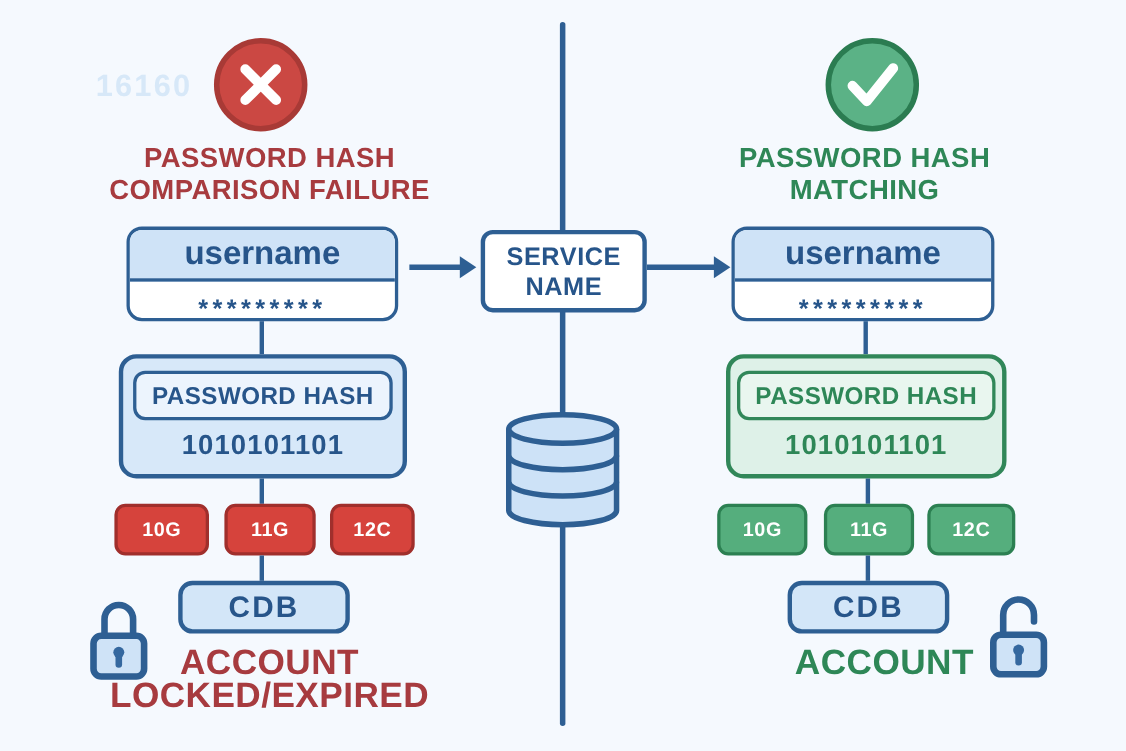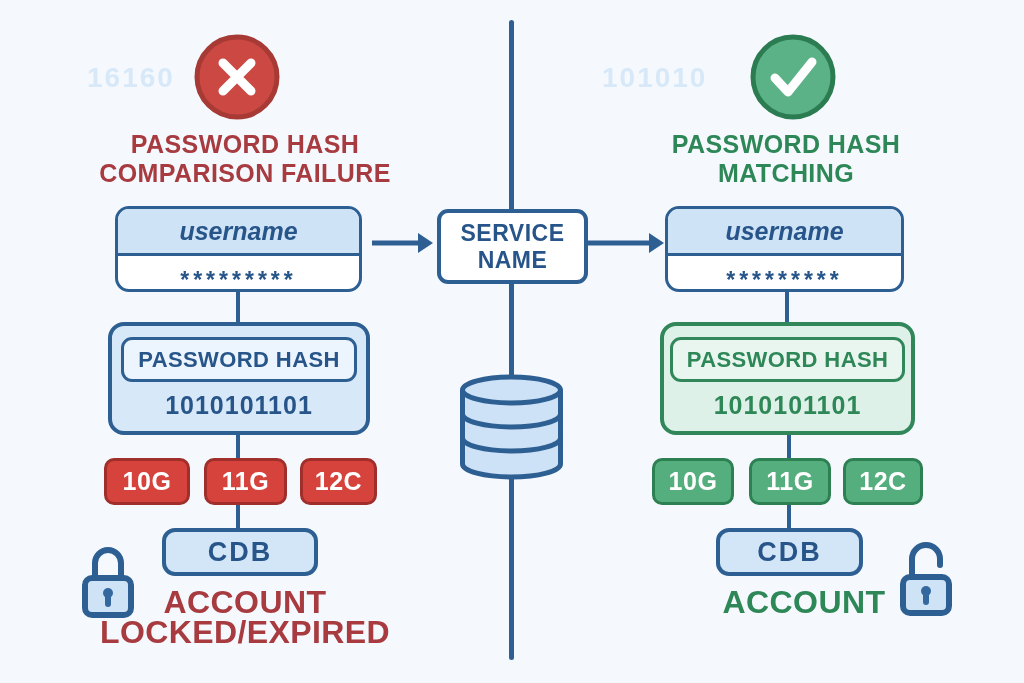--- a/index.html
+++ b/index.html
@@ -15,40 +15,40 @@
 
   .title { position:absolute; text-align:center; font-size:25px; line-height:29px; letter-spacing:.4px; }
   .red-text   { color:#a73b3f; }
   .green-text { color:#2e8757; }
   .blue-text  { color:#27558a; }
 
   .cred-box { position:absolute; box-sizing:border-box; background:#ffffff;
     border:3px solid #2e5f93; border-radius:14px; overflow:hidden; }
   .cred-top { height:44px; background:#cfe3f7; border-bottom:3px solid #2e5f93;
     display:flex; align-items:center; justify-content:center;
-    color:#27558a; font-size:25px;font-style:italic; }
+    color:#27558a; font-size:30px; }
   .cred-bottom { height:36px; display:flex; align-items:center; justify-content:center;
     color:#27558a; font-size:23px; letter-spacing:4px; }
   .cred-bottom span { transform:translateY(6px); }
 
   .hash-box { position:absolute; box-sizing:border-box; border-radius:16px;
     display:flex; flex-direction:column; align-items:center; justify-content:center; }
   .hash-box.blue  { background:#d7e8f9; border:4px solid #2e5f93; }
   .hash-box.green { background:#def1e8; border:4px solid #318759; }
   .hash-label { box-sizing:border-box; border-radius:11px; padding:7px 14px 6px;
     font-size:22px; letter-spacing:.4px; }
   .hash-label.blue  { border:3px solid #2e5f93; background:#ecf4fd; color:#27558a; }
   .hash-label.green { border:3px solid #318759; background:#e9f6ef; color:#2e8757; }
   .hash-value { margin-top:9px; font-size:25px; letter-spacing:1px; }
 
   .conn { position:absolute; width:4px; background:#2e5f93; }
 
   .badge { position:absolute; box-sizing:border-box; height:47px; border-radius:10px;
     display:flex; align-items:center; justify-content:center;
-    color:#ffffff; font-size:25px; letter-spacing:.5px; }
+    color:#ffffff; font-size:18px; letter-spacing:.5px; }
   .badge.red   { background:#d6433c; border:3px solid #a02f2c; }
   .badge.green { background:#55ae7d; border:3px solid #2c8052; }
 
   .cdb-box { position:absolute; box-sizing:border-box; background:#d3e6f8;
     border:4px solid #2e5f93; border-radius:13px;
     display:flex; align-items:center; justify-content:center;
     color:#27558a; font-size:27px; letter-spacing:2px; }
 
   .service-box { position:absolute; box-sizing:border-box; background:#ffffff;
     border:4px solid #2e5f93; border-radius:11px;
@@ -127,21 +127,20 @@
     <path d="M61 3 L76 13 L61 23 Z" fill="#2e5f93"></path>
   </svg>
 
   <svg class="abs" style="left:458px; top:374px;" width="107" height="106" viewBox="0 0 107 106">
     <path d="M4.5 16 v74 a49 13 0 0 0 98 0 v-74" fill="#cde2f7" stroke="#2e5f93" stroke-width="5"></path>
     <ellipse cx="53.5" cy="16" rx="49" ry="13" fill="#cde2f7" stroke="#2e5f93" stroke-width="5"></ellipse>
     <path d="M4.5 40 A49 13 0 0 0 102.5 40" fill="none" stroke="#2e5f93" stroke-width="5"></path>
     <path d="M4.5 64 A49 13 0 0 0 102.5 64" fill="none" stroke="#2e5f93" stroke-width="5"></path>
   </svg>
 
-  <div class="watermark" style="left:602px; top:62px;">101010</div>
 
   <svg class="abs" style="left:749px; top:33px;" width="88" height="88" viewBox="0 0 88 88">
     <circle cx="44" cy="44" r="40" fill="#5bb286" stroke="#2b7c51" stroke-width="5"></circle>
     <path d="M26 45 L39 59 L63 29" stroke="#ffffff" stroke-width="9" stroke-linecap="round" stroke-linejoin="round" fill="none"></path>
   </svg>
 
   <div class="title green-text" style="left:636px; top:130px; width:300px;">
     <div>PASSWORD HASH</div>
     <div>MATCHING</div>
   </div>

